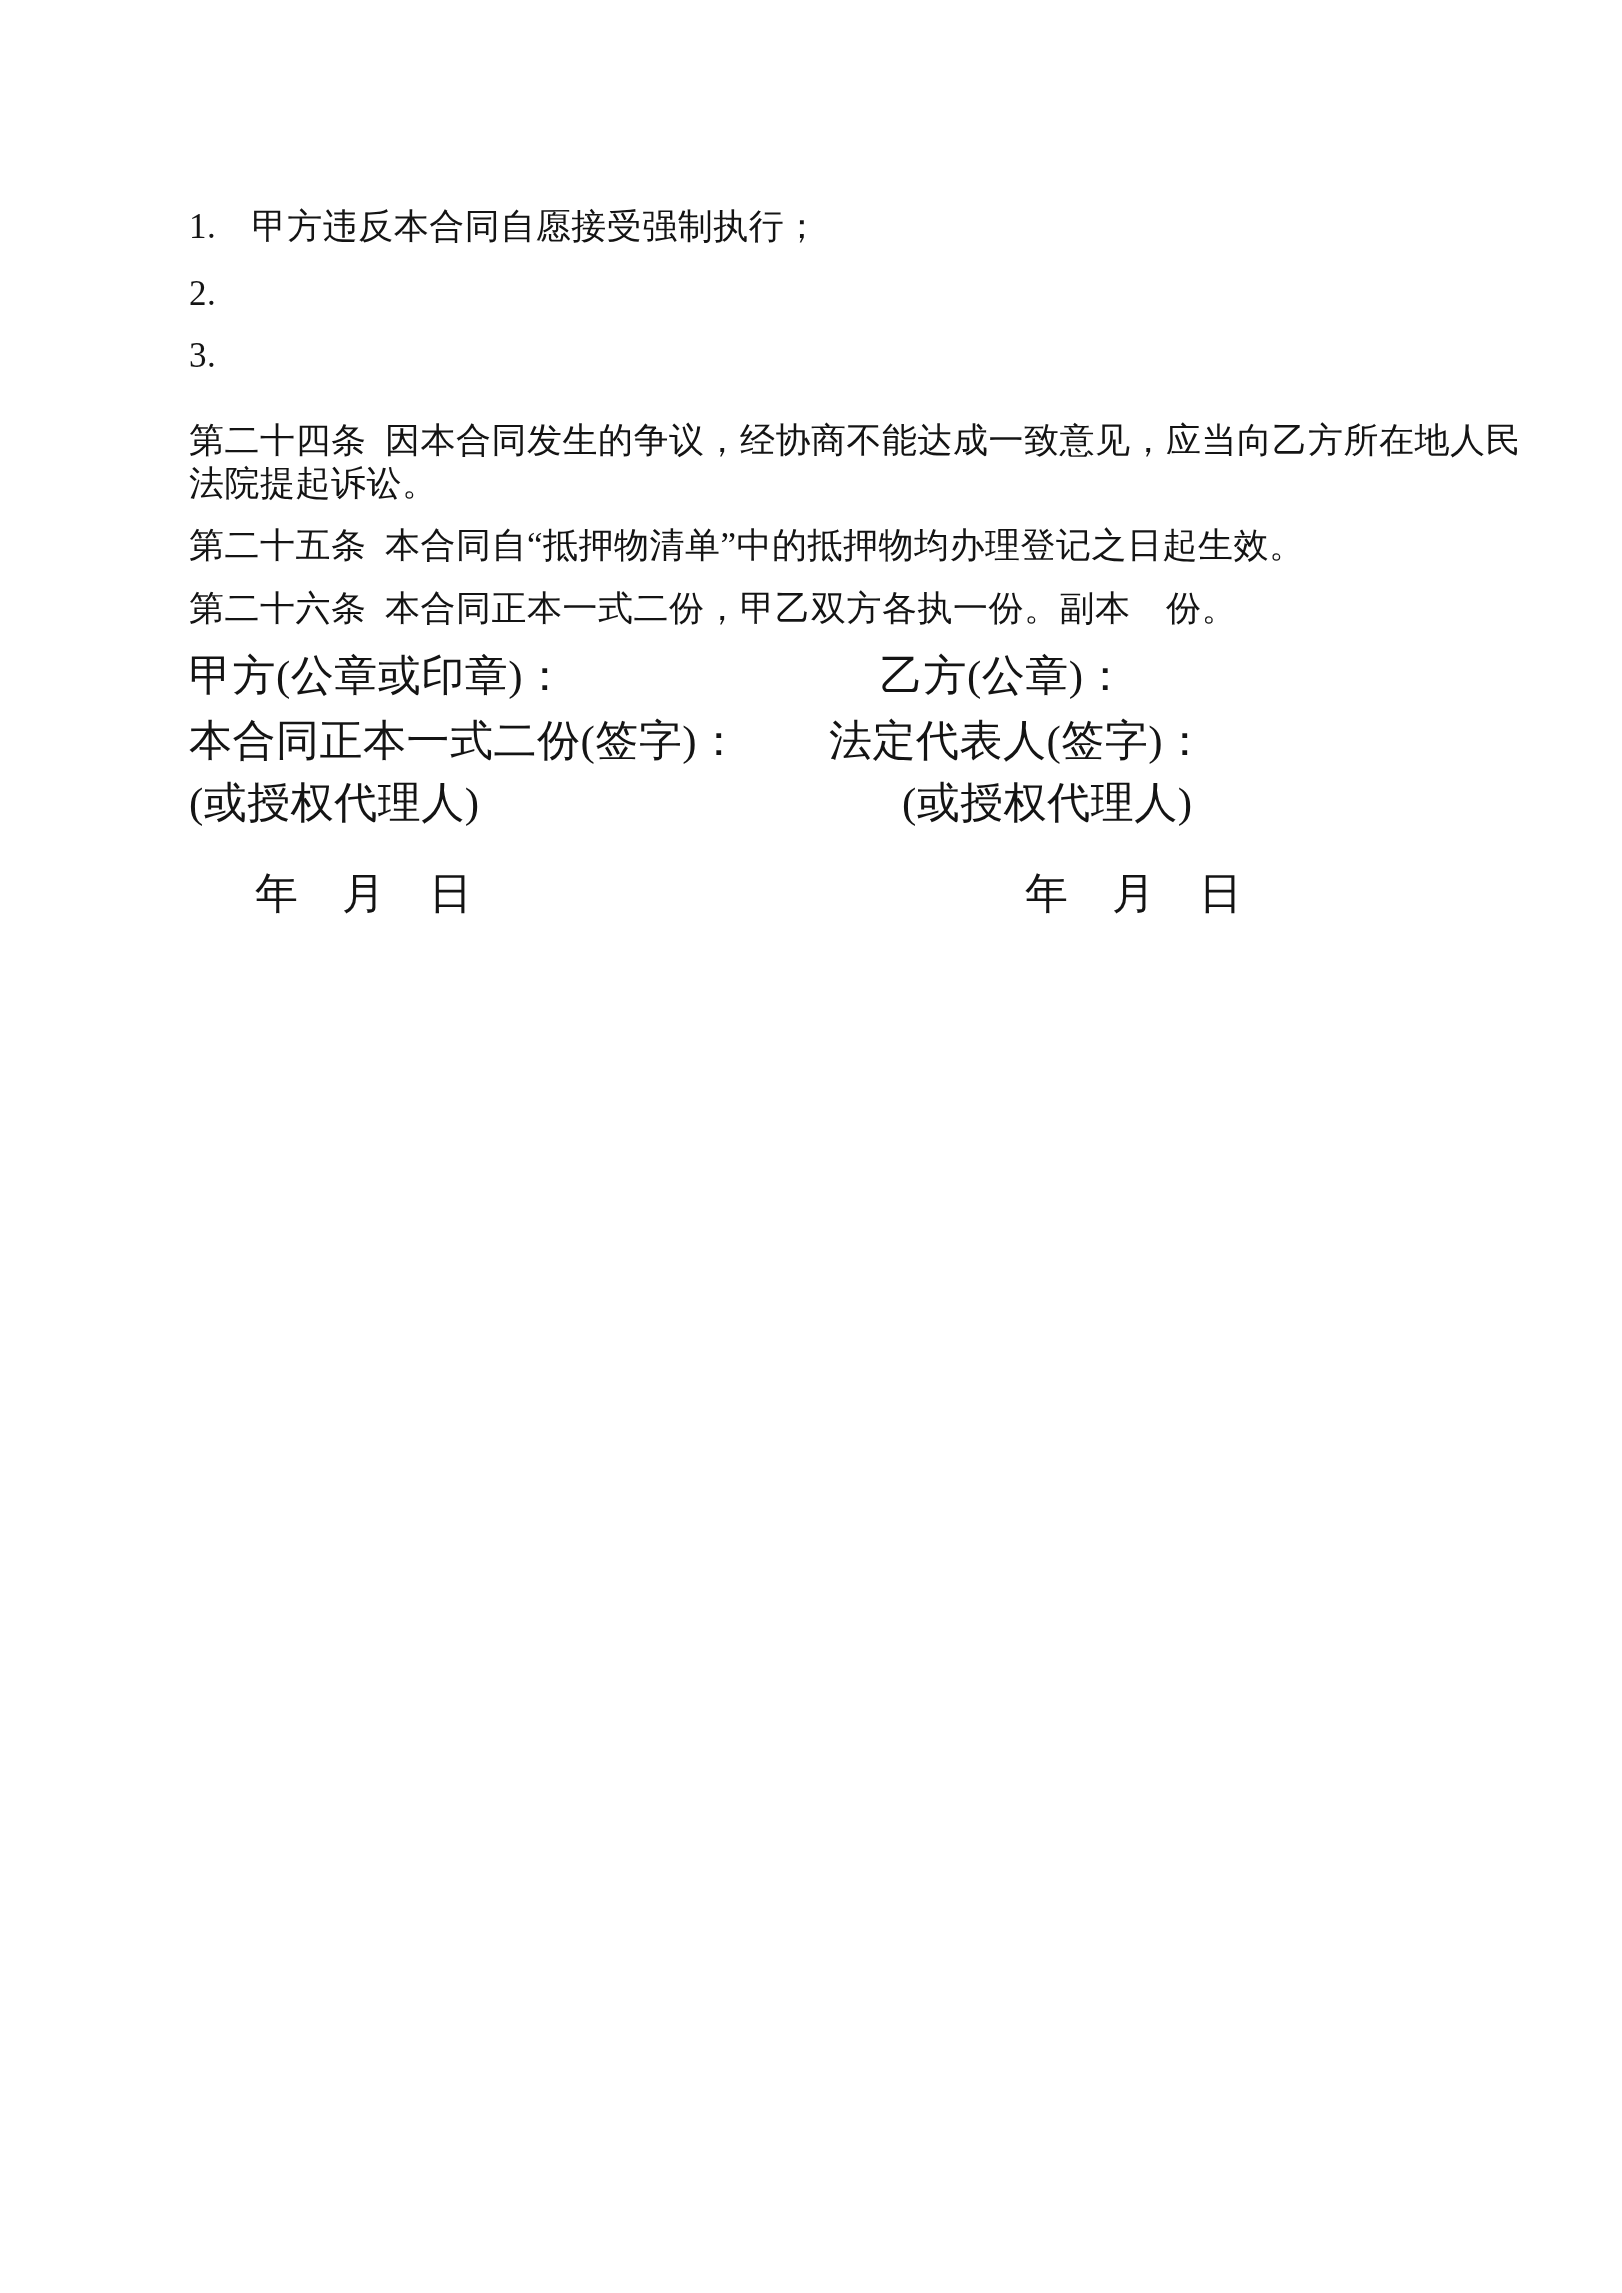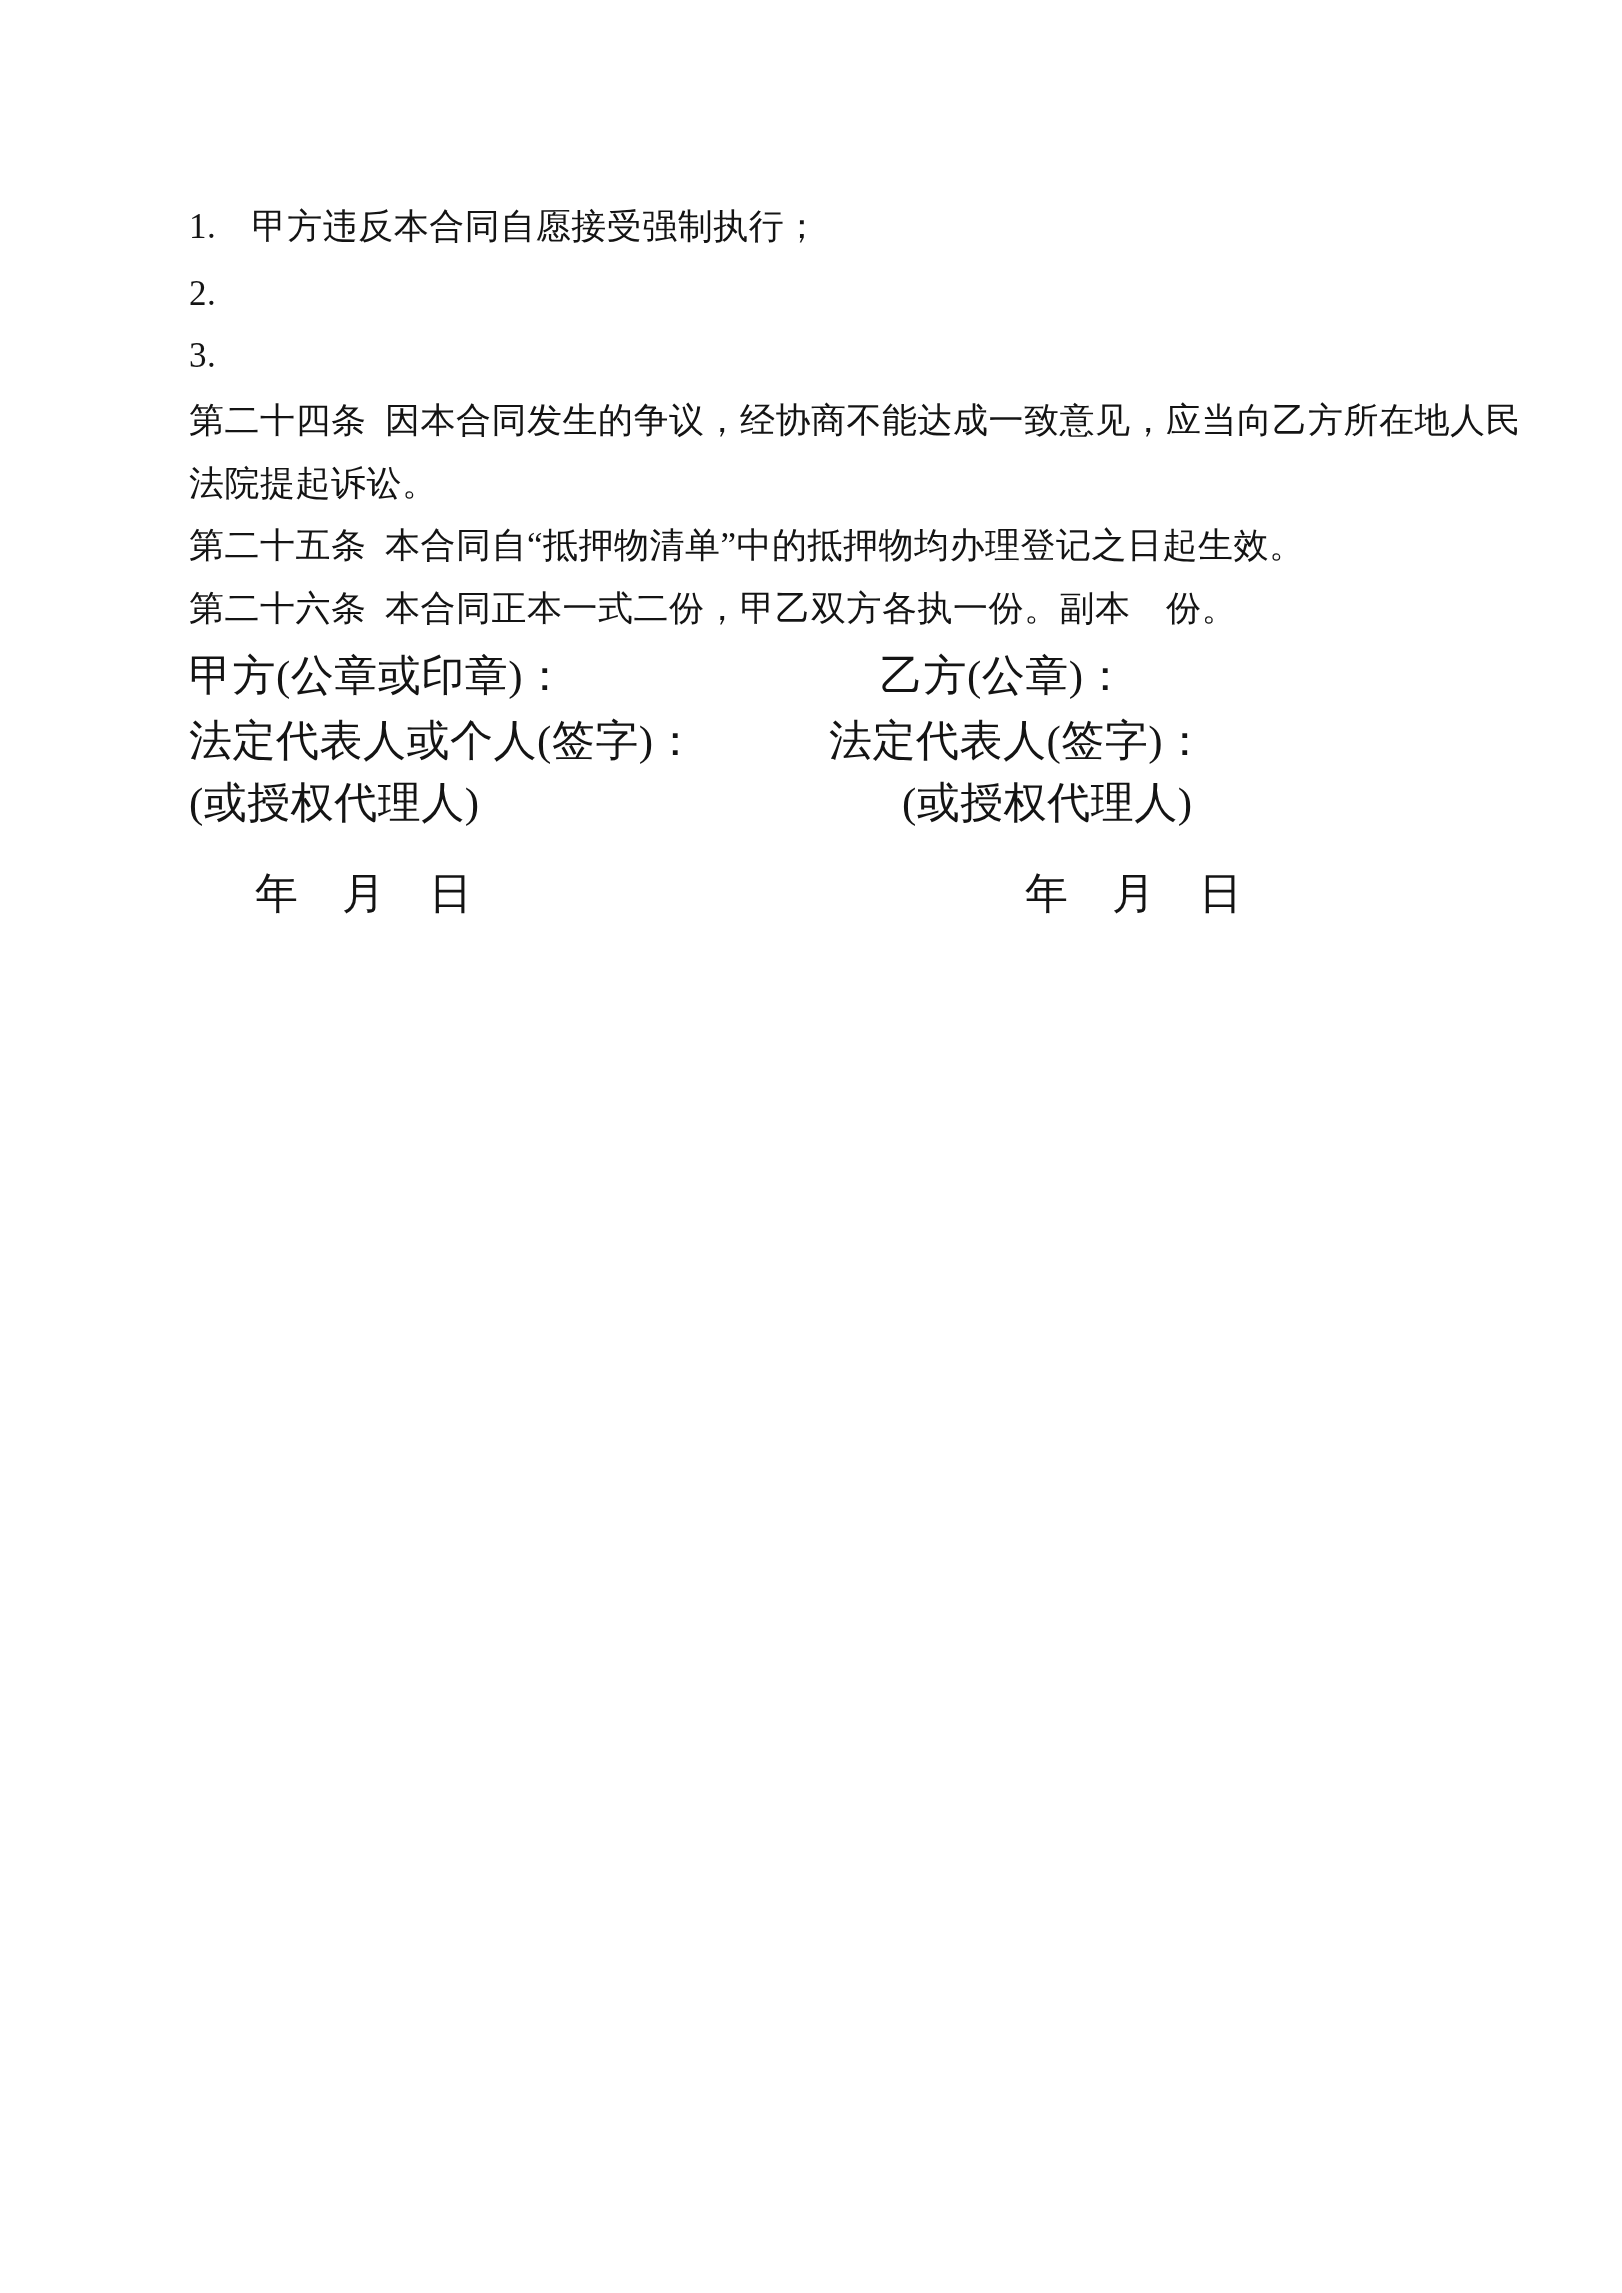--- a/index.html
+++ b/index.html
@@ -20,21 +20,21 @@
     position: absolute;
     left: 189px;
     font-size: 35px;
     line-height: 42px;
     white-space: pre-wrap;
     letter-spacing: 0.5px;
   }
   .l1 { top: 206px; }
   .l2 { top: 273px; }
   .l3 { top: 335px; }
-  .l4 { top: 400px; }
+  .l4 { top: 420px; }
   .l5 { top: 463px; }
   .l6 { top: 525px; }
   .l7 { top: 588px; }
   .sig-row {
     position: absolute;
     left: 0;
     width: 100%;
     height: 42px;
     font-size: 43px;
     line-height: 42px;
@@ -83,21 +83,21 @@
   <div class="line l5">法院提起诉讼。</div>
   <div class="line l6">第二十五条  本合同自“抵押物清单”中的抵押物均办理登记之日起生效。</div>
   <div class="line l7">第二十六条  本合同正本一式二份，甲乙双方各执一份。副本　份。</div>
 
   <div class="sig-row r1">
     <span class="sig-col left">甲方(公章或印章)：</span>
     <span class="sig-col right">乙方(公章)：</span>
   </div>
 
   <div class="sig-row r2">
-    <span class="sig-col left">法定代表人或个人(签字)：</span>
+    <span class="sig-col left">本合同正本一式二份(签字)：</span>
     <span class="sig-col right">法定代表人(签字)：</span>
   </div>
 
   <div class="sig-row r3">
     <span class="sig-col left">(或授权代理人)</span>
     <span class="sig-col right">(或授权代理人)</span>
   </div>
 
   <div class="sig-row r4">
     <span class="sig-col left">年　月　日</span>

